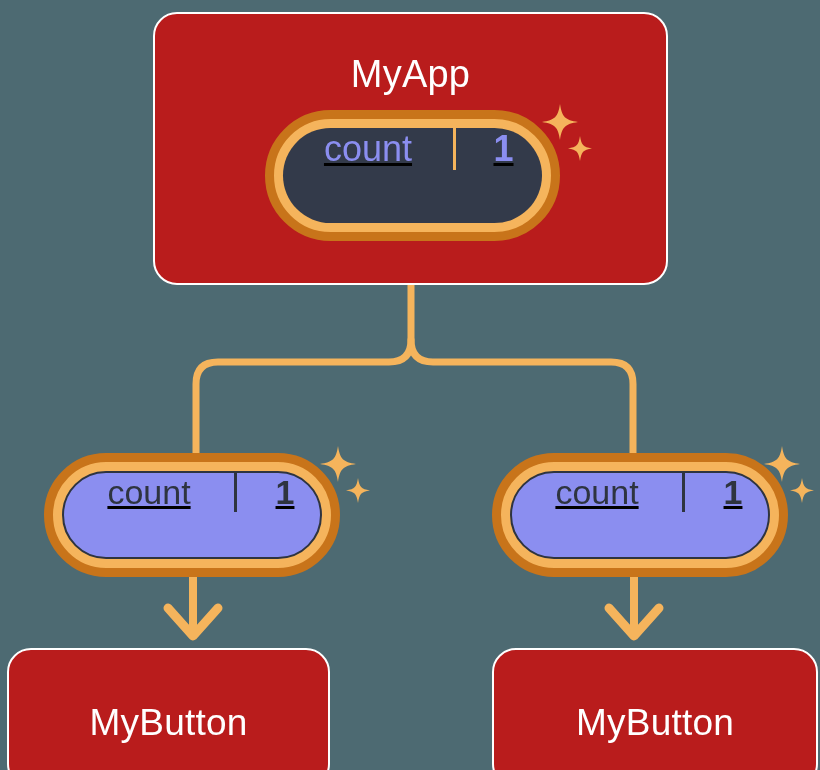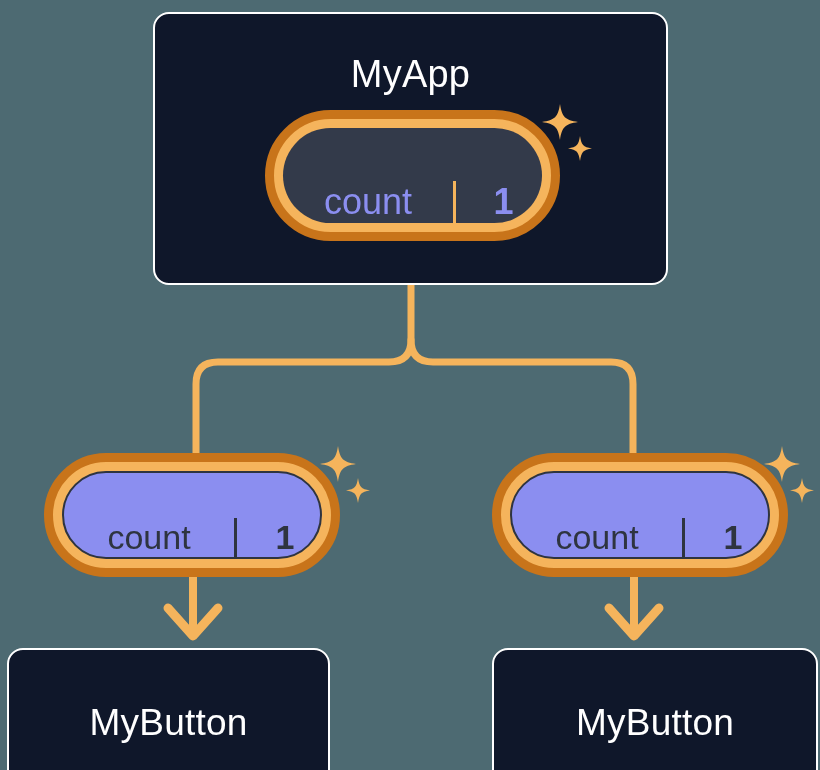--- a/index.html
+++ b/index.html
@@ -32,23 +32,23 @@
     height: 770px;
     z-index: 1;
     pointer-events: none;
   }
 
   
   .card {
     position: absolute;
     z-index: 2;
     box-sizing: border-box;
-    background: #0f172a;
+    background: #b91c1c;
     border: 2.5px solid #ffffff;
-    border-radius: 16px;
+    border-radius: 24px;
   }
   .card-title {
     position: absolute;
     left: 0;
     right: 0;
     text-align: center;
     color: #ffffff;
     font-weight: 400;
     letter-spacing: 0.2px;
     white-space: nowrap;
@@ -85,23 +85,24 @@
     align-items: stretch;
     border-radius: 999px;
     
     border: 9px solid #c8741a;
     background: #f5b45c;
     padding: 9px;
   }
   .pill-inner {
     flex: 1 1 auto;
     display: flex;
-    align-items: flex-end;
+    align-items: flex-start;
     border-radius: 999px;
     overflow: hidden;
+    text-decoration: underline;
   }
   .pill-key, .pill-val {
     display: flex;
     align-items: center;
     justify-content: center;
     white-space: nowrap;
   }
   .pill-key { flex: 0 0 auto; }
   .pill-val { flex: 0 0 auto; font-weight: 700; }
 

